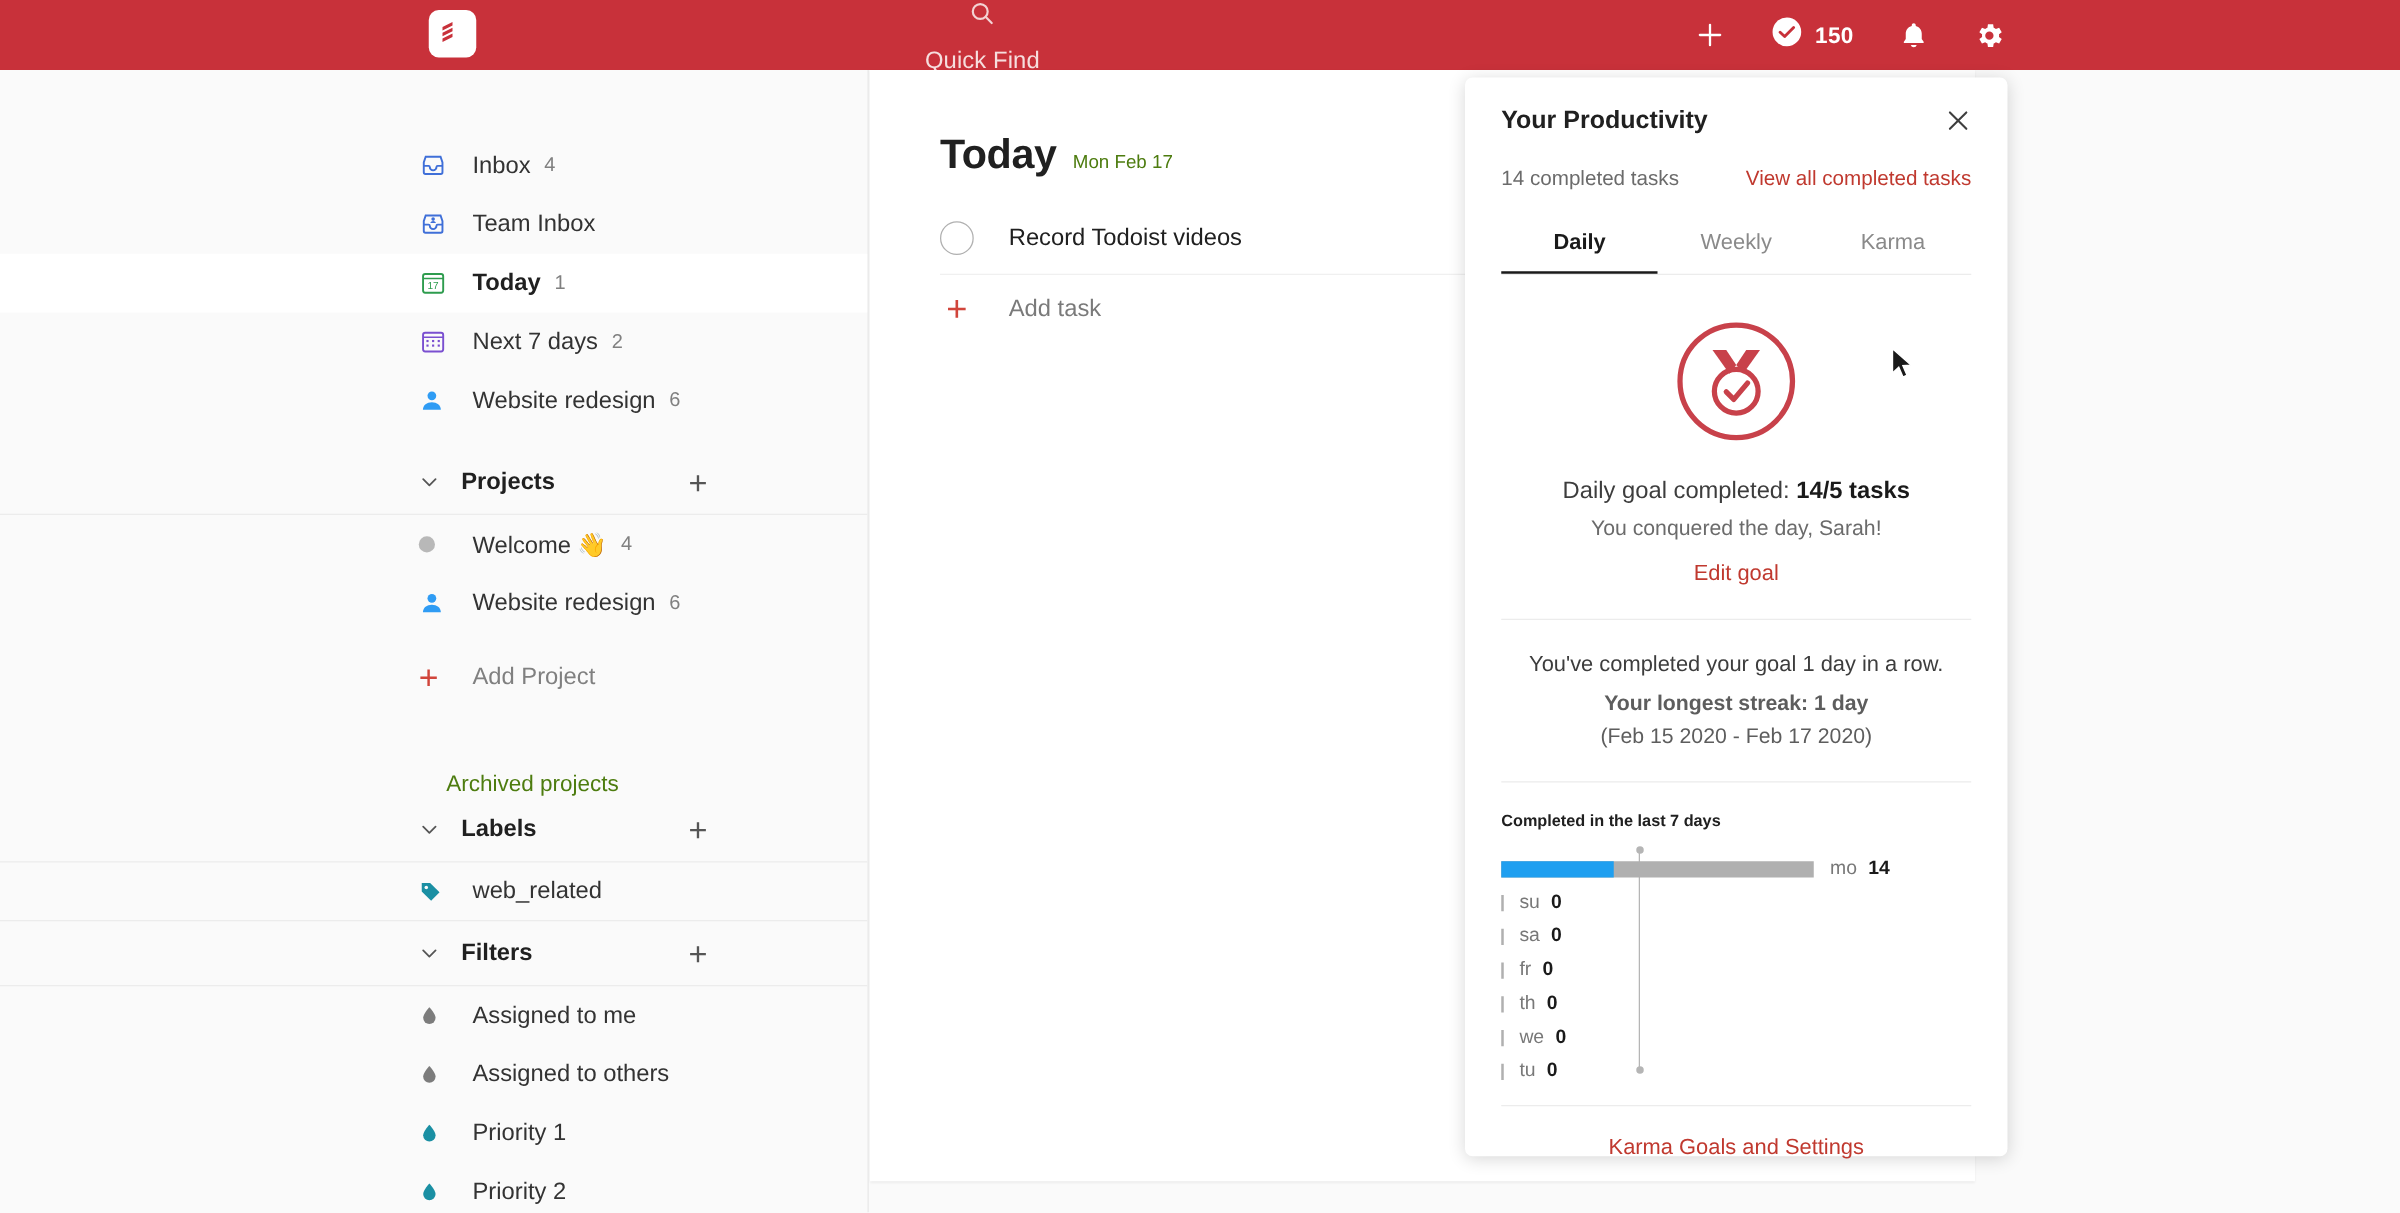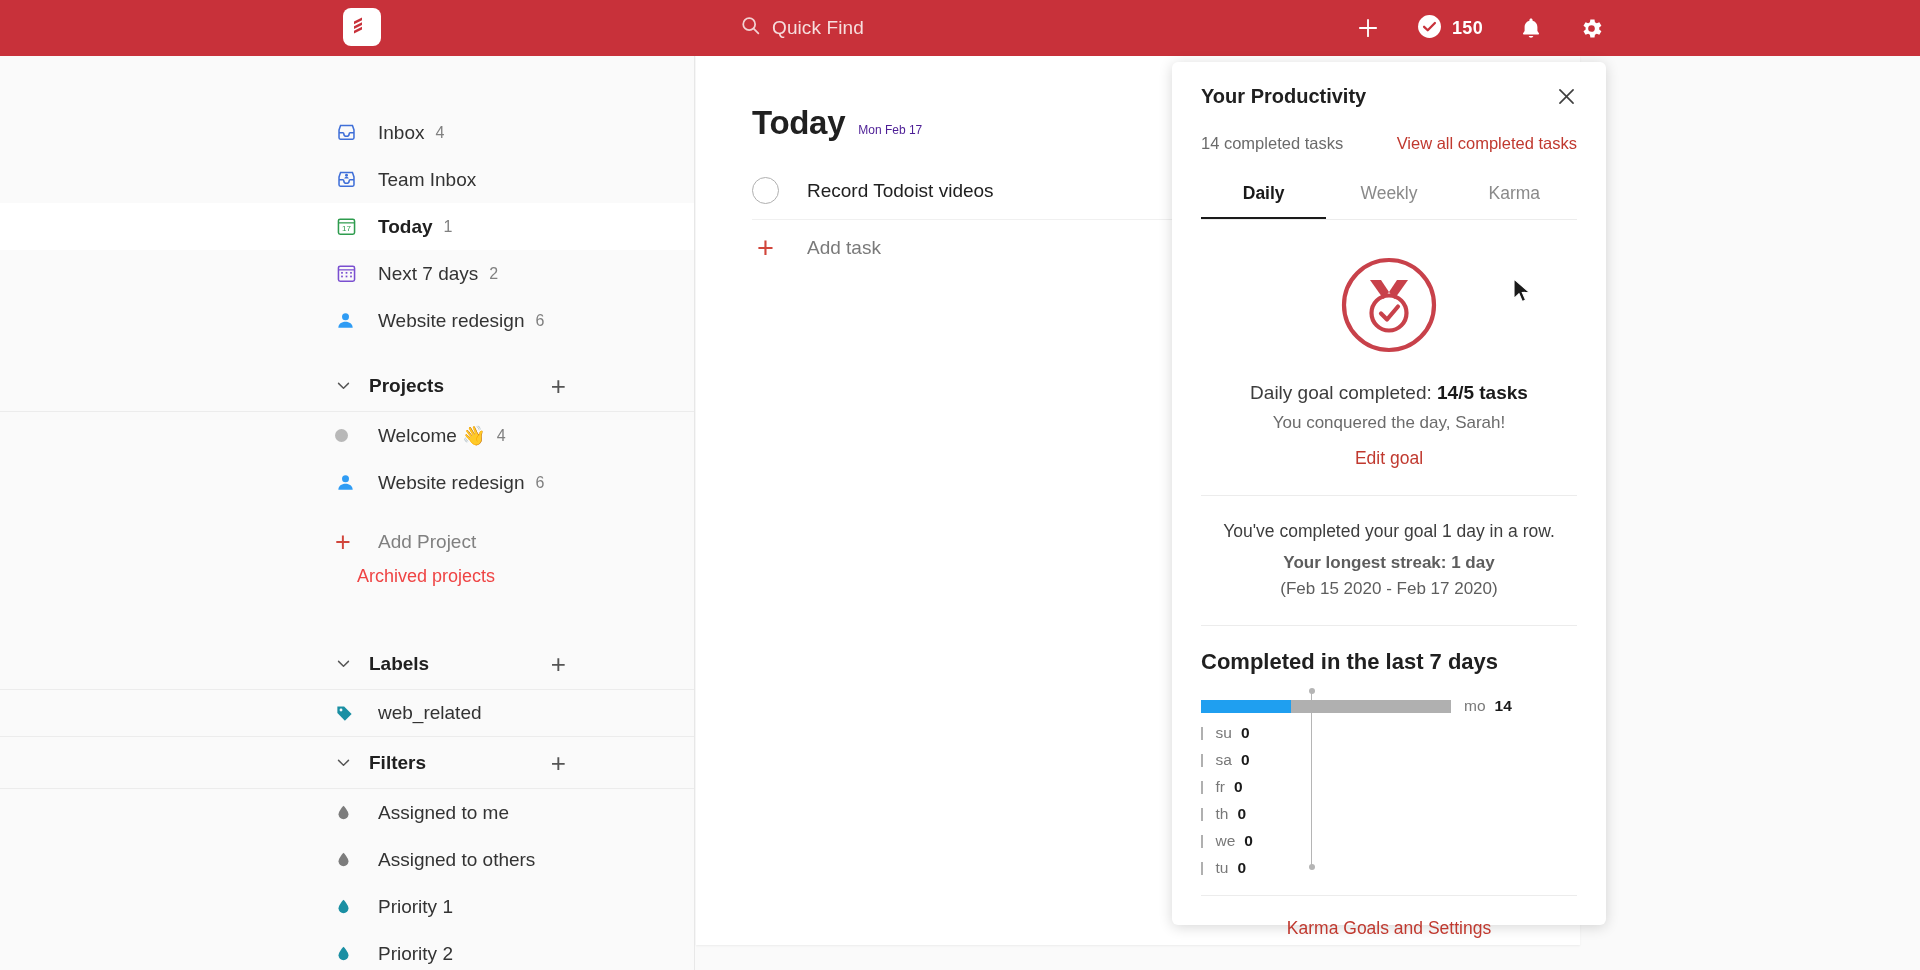--- a/index.html
+++ b/index.html
@@ -19,21 +19,21 @@
   }
   .logo {
     position: absolute; left: 343px; top: 8px;
     width: 38px; height: 38px; border-radius: 8px; background: #ffffff;
     display: flex; align-items: center; justify-content: center;
   }
   .logo svg { display: block; }
   .quickfind {
     position: absolute; left: 740px; top: 0; height: 56px;
     display: flex; align-items: center; gap: 11px;
-    color: #f3d2d3; font-size: 19px; cursor: text;
+    color: #f3d2d3; font-size: 19px; cursor: text; flex-direction: column;
   }
   .qf-label { color: #f6dede; font-size: 19px; letter-spacing: .1px; }
   .topicons {
     position: absolute; right: 316px; top: 0; height: 56px;
     display: flex; align-items: center; gap: 36px;
   }
   .ti { display: flex; align-items: center; cursor: pointer; }
   .karma-wrap { display: flex; align-items: center; gap: 10px; justify-content: space-between; }
   .karma-num { color: #fff; font-size: 18px; font-weight: bold; letter-spacing: .3px; }
 
@@ -78,41 +78,41 @@
   .proj-item .cnt { margin-left: 11px; color: #808080; font-size: 16px; }
 
   .add-project {
     display:flex; align-items:center; height: 48px; margin-top: 12px;
     padding-left: 335px; color: #808080; font-size: 19px; cursor: pointer;
   }
   .add-project .pl { color:#d1453b; font-size: 27px; font-weight: 300; line-height: 1; width: 32px; }
   .add-project .lbl { margin-left: 11px; }
 
   .archived {
-    padding-left: 357px; color: #ef4444; font-size: 18px;
-    height: 72px; display: flex; align-items: flex-start; cursor: pointer;
+    padding-left: 357px; color: #4d7c0f; font-size: 18px;
+    height: 72px; display: flex; align-items: flex-end; cursor: pointer;
   }
 
   .label-item, .filter-item {
     display:flex; align-items:center; height: 47px;
     padding-left: 335px; font-size: 19px; color:#333333; cursor: pointer;
   }
   .label-item .icwrap, .filter-item .icwrap { width:32px; display:flex; align-items:center;}
   .label-item .lbl, .filter-item .lbl { margin-left: 11px; }
 
   
   .content {
     position: absolute; left: 696px; top: 56px;
     width: 884px; height: 889px; background: #ffffff;
     box-shadow: 0 1px 2px rgba(0,0,0,.06);
   }
   .content-inner { padding: 48px 56px 0 56px; }
   .today-head { display:flex; align-items: baseline; gap: 13px; }
   .today-title { font-size: 33px; font-weight: bold; color: #202020; letter-spacing: -.3px;}
-  .today-date { font-size: 12px; color: #4c1d95; }
+  .today-date { font-size: 15px; color: #4d7c0f; }
 
   .task-row {
     display:flex; align-items:center; height: 58px; margin-top: 20px;
     border-bottom: 1px solid #f0f0f0;
   }
   .task-check {
     width: 27px; height: 27px; border-radius: 50%;
     border: 1.5px solid #b0b0b0; cursor: pointer; flex: none;
   }
   .task-name { margin-left: 28px; font-size: 19px; color: #202020; }
@@ -160,21 +160,21 @@
   .goal-line b { color:#1a1a1a; font-weight: bold; }
   .goal-sub { text-align:center; margin-top: 9px; font-size: 17px; color:#6b6b6b; }
   .edit-goal { text-align:center; margin-top: 15px; font-size: 17.5px; color:#c0392f; cursor:pointer; }
 
   .divider { height:1px; background:#ececec; margin-top: 26px; }
 
   .streak1 { text-align:center; margin-top: 25px; font-size: 17.5px; color:#3d3d3d; }
   .streak2 { text-align:center; margin-top: 11px; font-size: 17px; color:#5d5d5d;font-weight:bold; }
   .streak3 { text-align:center; margin-top: 6px; font-size: 17px; color:#5d5d5d; }
 
-  .chart-title { margin-top: 23px; font-size: 22px; font-weight:bold; color:#202020; }
+  .chart-title { margin-top: 23px; font-size: 13px; font-weight:bold; color:#202020; }
 
   .chart { position: relative; margin-top: 22px; height: 186px; }
   .goal-marker {
     position:absolute; left: 110px; top: -6px; width: 1px; height: 176px;
     background: #b5b5b5;
   }
   .goal-marker::before, .goal-marker::after {
     content:''; position:absolute; left:-2.5px; width:6px; height:6px;
     border-radius:50%; background:#b5b5b5;
   }

